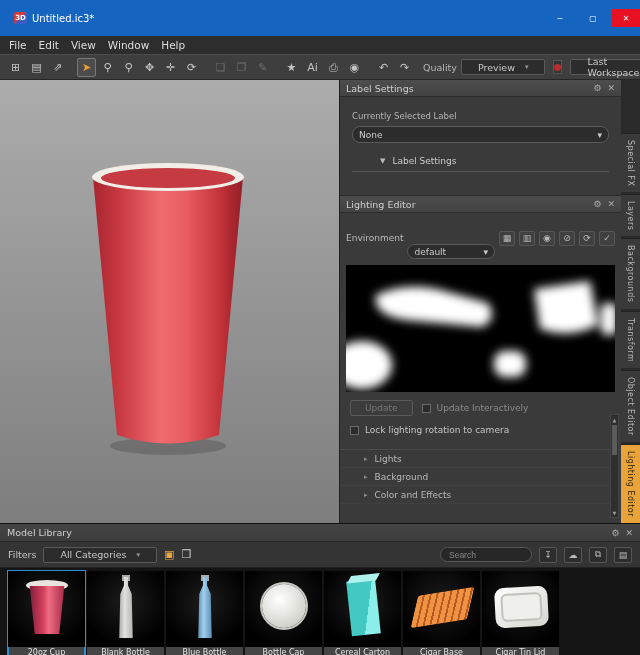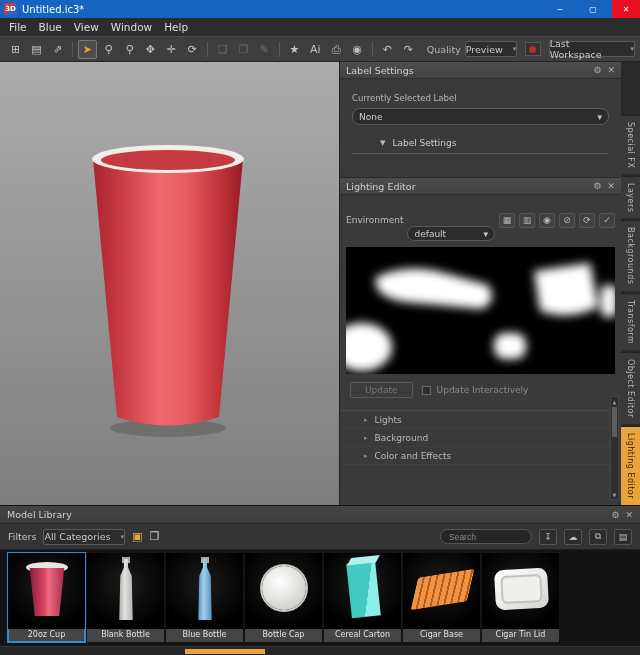--- a/index.html
+++ b/index.html
@@ -3,36 +3,36 @@
 <meta charset="utf-8">
 <style>
   * { box-sizing: border-box; margin: 0; padding: 0; }
   html, body { overflow: hidden; }
   body {
     width: 640px; height: 655px;
     font-family: "DejaVu Sans", "Liberation Sans", sans-serif;
     background: #2b2b2b; user-select: none;
   }
   
-  .titlebar { height: 18px; background: #1565c0; display: flex; align-items: center; padding-left: 4px; color: #fff; font-size: 10px; gap: 5px; }
+  .titlebar { height: 36px; background: #1565c0; display: flex; align-items: center; padding-left: 14px; color: #fff; font-size: 10px; gap: 5px; }
   .app-badge { width: 13px; height: 12px; background: linear-gradient(135deg, #d23c3c 45%, #3a5fc8 55%); color: #fff; font-size: 7px; font-weight: bold; display: flex; align-items: center; justify-content: center; border-radius: 2px; }
   .title-spacer { flex: 1; }
   .win-btn { width: 28px; height: 18px; display: flex; align-items: center; justify-content: center; font-size: 8px; color: #fff; }
   .win-btn.close { background: #e81123; }
   
   .menubar { height: 18px; background: #2d2d2d; display: flex; align-items: center; padding-left: 3px; font-size: 10.5px; color: #dddddd; }
   .menu-item { padding: 1px 6px; }
   
   .toolbar { height: 26px; background: #3e3e3e; border-top: 1px solid #4b4b4b; border-bottom: 1px solid #252525; display: flex; align-items: center; padding: 0 5px; }
   .tool { min-width: 19px; height: 19px; display: flex; align-items: center; justify-content: center; font-size: 11px; color: #c2c2c2; margin: 0 1px; border-radius: 2px; }
   .tool.active { color: #f0a030; border: 1px solid #787878; background: #4c4c4c; }
   .tool.dim { color: #6d6d6d; }
   .sep { width: 1px; height: 15px; background: #585858; margin: 0 4px; }
   .tb-label { font-size: 9.5px; color: #b5b5b5; margin: 0 4px 0 8px; }
-  .dd { height: 16px; background: #2c2c2c; border: 1px solid #5a5a5a; color: #c8c8c8; font-size: 9.5px; display: flex; align-items: center; padding: 0 0; border-radius: 2px; gap: 10px; }
+  .dd { height: 16px; background: #2c2c2c; border: 1px solid #5a5a5a; color: #c8c8c8; font-size: 9.5px; display: flex; align-items: center; padding: 0 16px; border-radius: 2px; gap: 10px; }
   .dd .caret { font-size: 7px; color: #999; }
   .record { width: 16px; height: 14px; background: #333; border: 1px solid #555; display: flex; align-items: center; justify-content: center; margin: 0 8px; }
   .record i { width: 7px; height: 7px; border-radius: 50%; background: #b82e2e; display: block; }
   
   .main { display: flex; height: 443px; background: #c4b5fd; }
   .viewport { width: 340px; position: relative; background: linear-gradient(180deg, #acacac, #7e7e7e); border-right: 1px solid #202020; }
   .right { flex: 1; display: flex; }
   .panels { width: 281px; display: flex; flex-direction: column; background: #3a3a3a; position: relative; }
   .panel-h { height: 17px; flex: 0 0 17px; background: linear-gradient(#4d4d4d, #424242); display: flex; align-items: center; padding: 0 6px; font-size: 9.5px; color: #cfcfcf; border-bottom: 1px solid #2d2d2d; }
   .ph-icons { margin-left: auto; display: flex; gap: 6px; color: #aaa; font-size: 9px; }
@@ -106,21 +106,21 @@
   <span class="app-badge">3D</span>
   <span>Untitled.ic3*</span>
   <span class="title-spacer"></span>
   <div class="win-btn">─</div>
   <div class="win-btn">▢</div>
   <div class="win-btn close">✕</div>
 </div>
 
 <div class="menubar">
   <span class="menu-item">File</span>
-  <span class="menu-item">Blue</span>
+  <span class="menu-item">Edit</span>
   <span class="menu-item">View</span>
   <span class="menu-item">Window</span>
   <span class="menu-item">Help</span>
 </div>
 
 <div class="toolbar">
   <div class="tool">
       <span>⊞</span>
     </div>
   <div class="tool">
@@ -283,20 +283,24 @@
           <rect x="255" y="38" width="16" height="32" rx="6"></rect>
         </g>
       </svg>
       <div class="le-update">
         <div class="btn-disabled">Update</div>
         <div class="chk-row">
           <span class="chk"></span>
           <span class="chk-lbl-dim">Update Interactively</span>
         </div>
       </div>
+      <div class="le-lock">
+        <span class="chk"></span>
+        <span class="chk-lbl">Lock lighting rotation to camera</span>
+      </div>
       <div class="le-sections">
         <div class="sec-row">
           <span class="tri">▸</span>
           <span>Lights</span>
         </div>
         <div class="sec-row">
           <span class="tri">▸</span>
           <span>Background</span>
         </div>
         <div class="sec-row">

